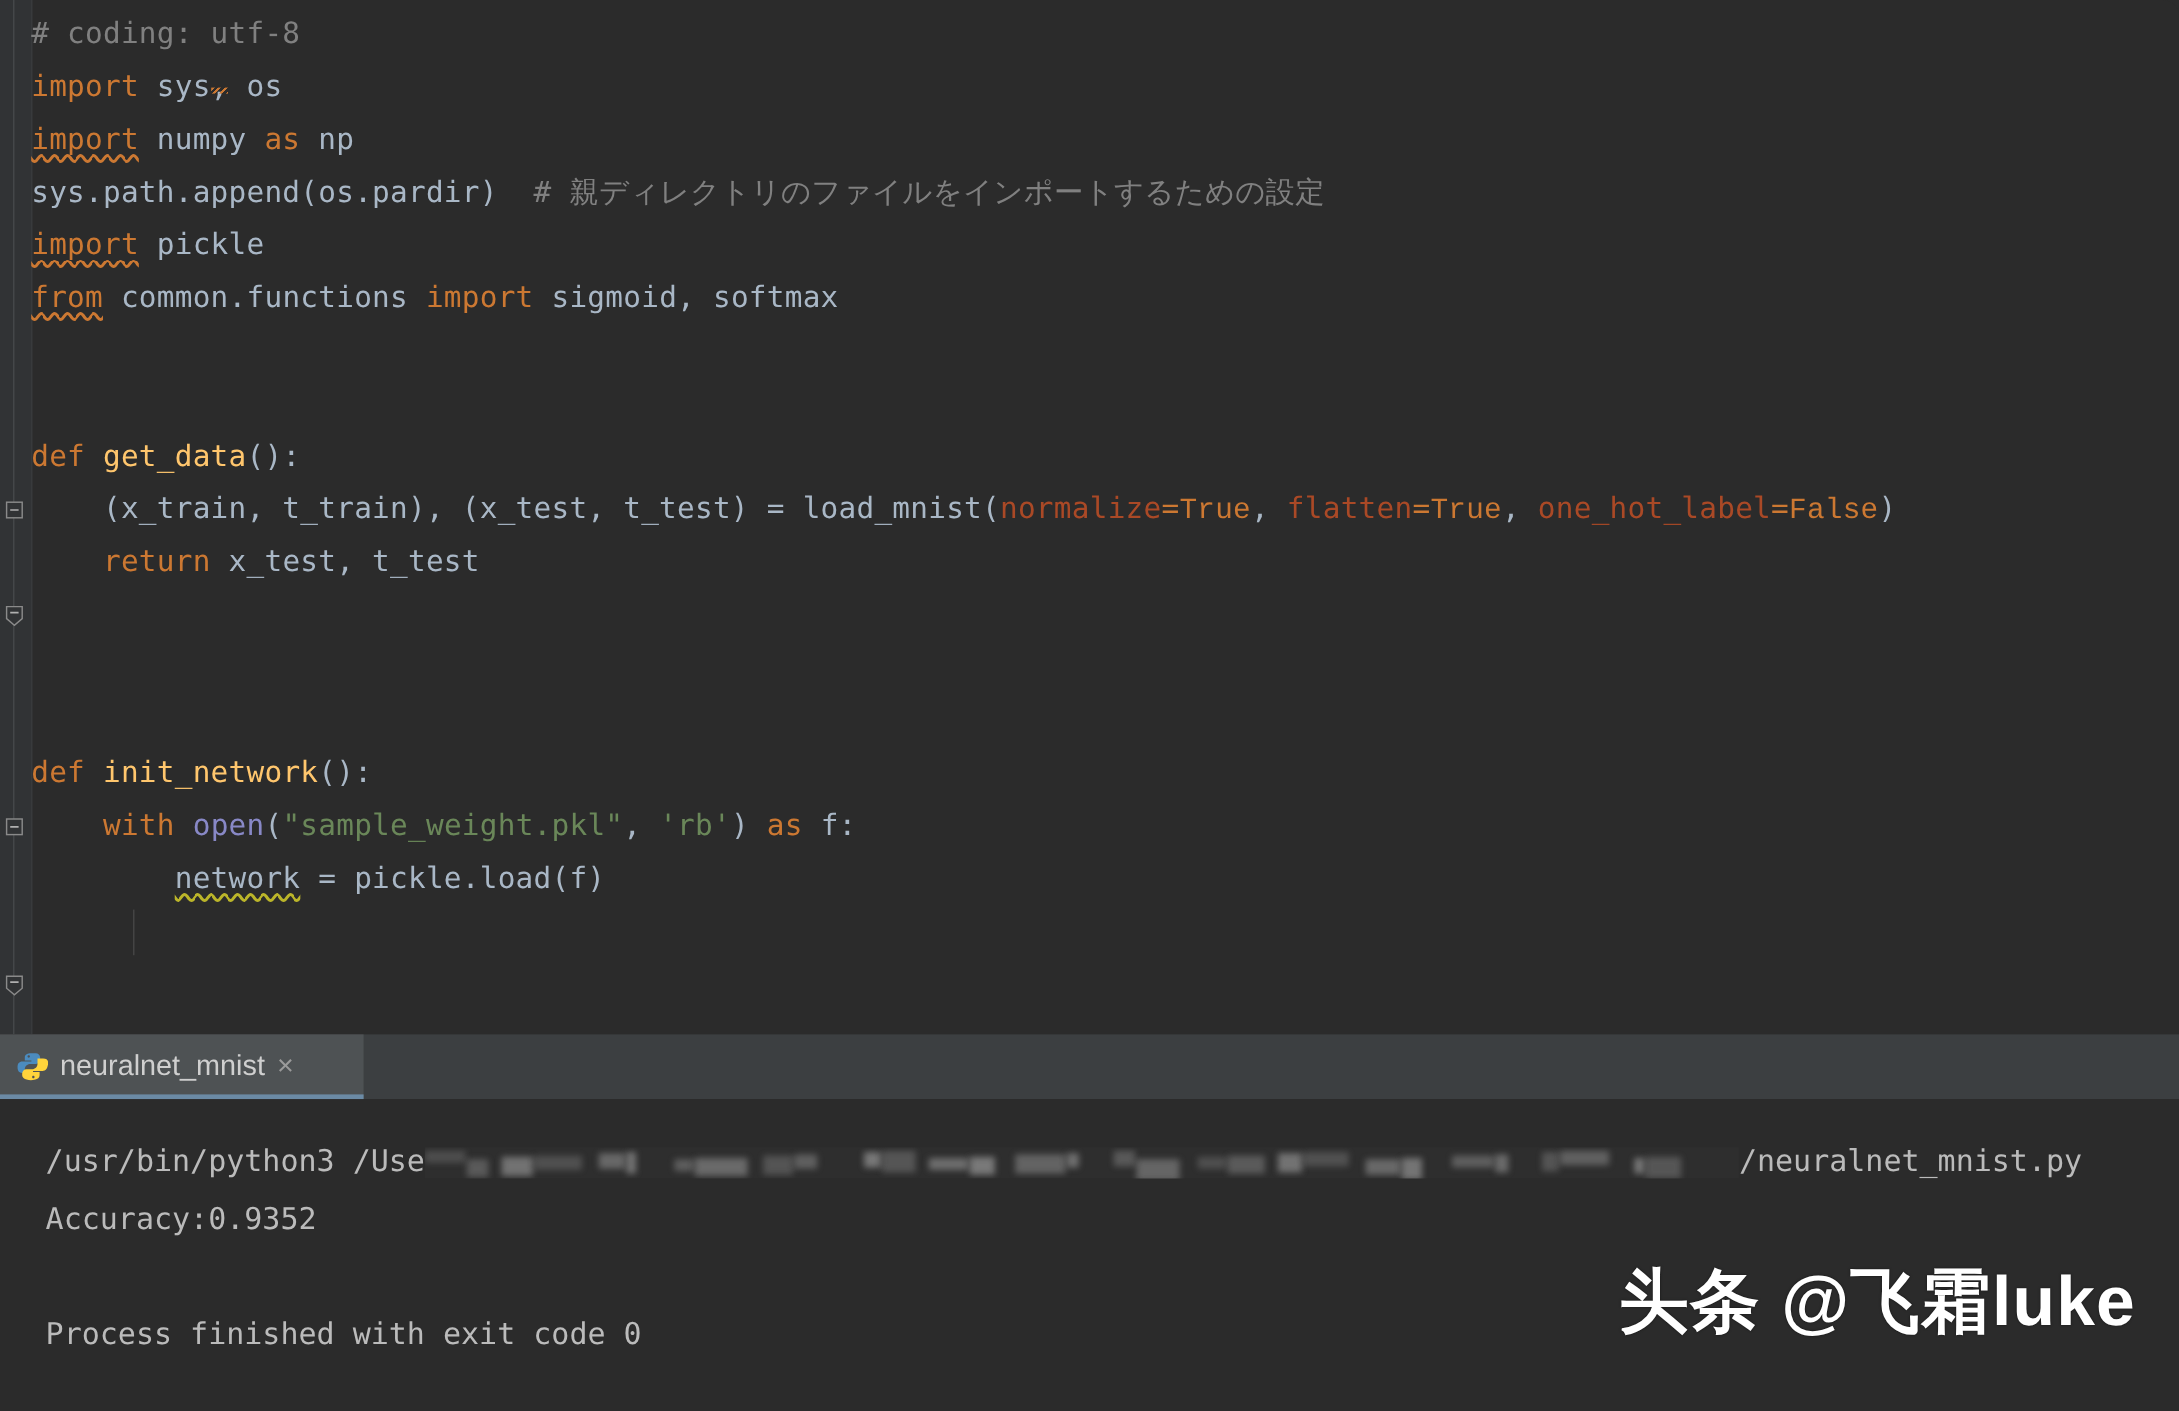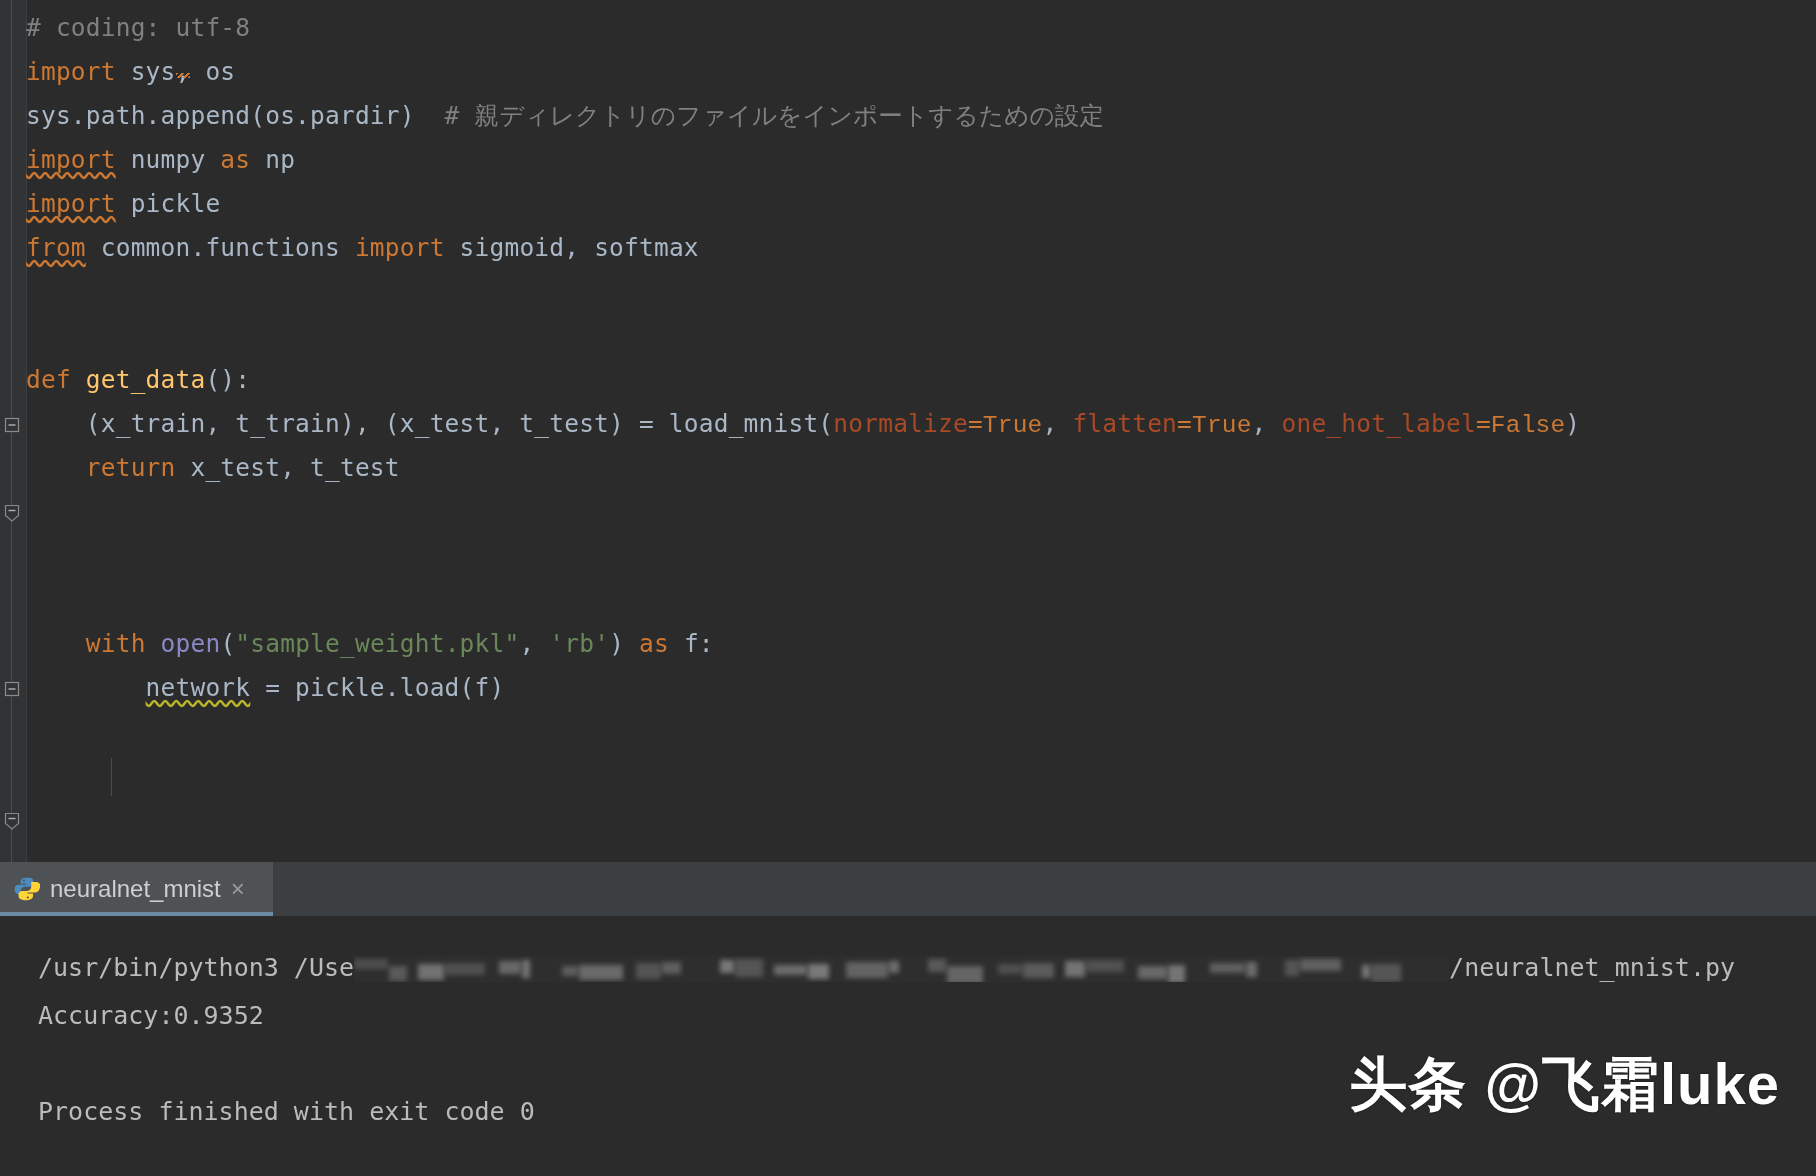--- a/index.html
+++ b/index.html
@@ -215,44 +215,45 @@
               <path d="M1.5 3.5 H14.5 V13.5 L8 19 L1.5 13.5 Z" fill="#313335" stroke="#8a8a8a" stroke-width="1.2"></path>
               <line x1="4.5" y1="8.5" x2="11.5" y2="8.5" stroke="#b0b0b0" stroke-width="1.4"></line>
             </svg>
           </div>
         </div>
     </div>
     <div class="editor-vline"></div>
     <div class="editor-body" id="code-body">
         <div class="code-line"><span class="cmt"># coding: utf-8</span></div>
         <div class="code-line"><span class="kw">import</span><span class="plain"> sys</span><span class="plain typo-mark">,</span><span class="plain"> os</span></div>
+        <div class="code-line"><span class="kw squiggle">import</span><span class="plain"> numpy </span><span class="kw">as</span><span class="plain"> np</span></div>
         <div class="code-line"><span class="plain">sys.path.append(os.pardir)</span><span class="cmt">  # 親ディレクトリのファイルをインポートするための設定</span></div>
-        <div class="code-line"><span class="kw squiggle">import</span><span class="plain"> numpy </span><span class="kw">as</span><span class="plain"> np</span></div>
         <div class="code-line"><span class="kw squiggle">import</span><span class="plain"> pickle</span></div>
         <div class="code-line"><span class="kw squiggle">from</span><span class="plain"> common.functions </span><span class="kw">import</span><span class="plain"> sigmoid, softmax</span></div>
         <div class="code-line">&nbsp;</div>
         <div class="code-line">&nbsp;</div>
         <div class="code-line"><span class="kw">def</span><span class="plain"> </span><span class="fn">get_data</span><span class="plain">():</span></div>
         <div class="code-line"><span class="plain">    (x_train, t_train), (x_test, t_test) = load_mnist(</span><span class="kwarg">normalize</span><span class="kw">=</span><span class="const">True</span><span class="plain">, </span><span class="kwarg">flatten</span><span class="kw">=</span><span class="const">True</span><span class="plain">, </span><span class="kwarg">one_hot_label</span><span class="kw">=</span><span class="const">False</span><span class="plain">)</span></div>
         <div class="code-line"><span class="plain">    </span><span class="kw">return</span><span class="plain"> x_test, t_test</span></div>
         <div class="code-line">&nbsp;</div>
         <div class="code-line">&nbsp;</div>
         <div class="code-line">&nbsp;</div>
+        <div class="code-line"><span class="kw">def</span><span class="plain"> </span><span class="fn">init_network</span><span class="plain">():</span></div>
         <div class="code-line"><span class="plain">    </span><span class="kw">with</span><span class="plain"> </span><span class="bi">open</span><span class="plain">(</span><span class="str">"sample_weight.pkl"</span><span class="plain">, </span><span class="str">'rb'</span><span class="plain">) </span><span class="kw">as</span><span class="plain"> f:</span></div>
         <div class="code-line"><span class="plain">        </span><span class="plain squiggle-y">network</span><span class="plain"> = pickle.load(f)</span></div>
         <div class="code-line">&nbsp;</div>
         <div class="code-line">&nbsp;</div>
         <div class="indent-guide" style="left: 85px; top: 758px; height: 38px;"></div>
       </div>
   </div>
 
   <div class="console">
 
     <div class="tabbar">
-      <div class="tab" id="console-tab" style="width: 273px;">
+      <div class="tab" id="console-tab" style="width: 303px;">
         <svg class="py-icon" viewBox="0 0 32 32">
           <path d="M15.9 3c-3.3 0-6 .9-6 4v3h6.3v1H7.6C4.4 11 3 13.1 3 16.4c0 3.3 1.3 5.4 4.6 5.4h2.3v-3.5c0-2.7 2.3-4.9 5-4.9h5.5c2.3 0 4.1-1.8 4.1-4V7c0-2.3-1.9-4-4.2-4h-4.4zm-2.2 2c.6 0 1.1.5 1.1 1.2 0 .6-.5 1.1-1.1 1.1-.7 0-1.2-.5-1.2-1.1 0-.7.5-1.2 1.2-1.2z" fill="#4b8bbe"></path>
           <path d="M24.5 11v3.4c0 2.8-2.4 5-5.1 5H14c-2.2 0-4.1 1.9-4.1 4.1V25c0 2.3 2 3.6 4.2 4.2 2.6.8 5.2.9 8.3 0 2.1-.6 4.1-1.8 4.1-4.2v-3H20.2v-1h9c3.3 0 4.5-2.3 5.2-5.6.7-3.5 0-6.4-4.6-6.4h-5.3zm-4 14.6c.7 0 1.2.5 1.2 1.1 0 .7-.5 1.2-1.2 1.2-.6 0-1.1-.5-1.1-1.2 0-.6.5-1.1 1.1-1.1z" fill="#ffd43b" transform="translate(-2.5 -1)"></path>
         </svg>
         <span class="tab-label">neuralnet_mnist</span>
         <span class="tab-close">×</span>
         <div class="tab-underline"></div>
       </div>
     </div>
 

